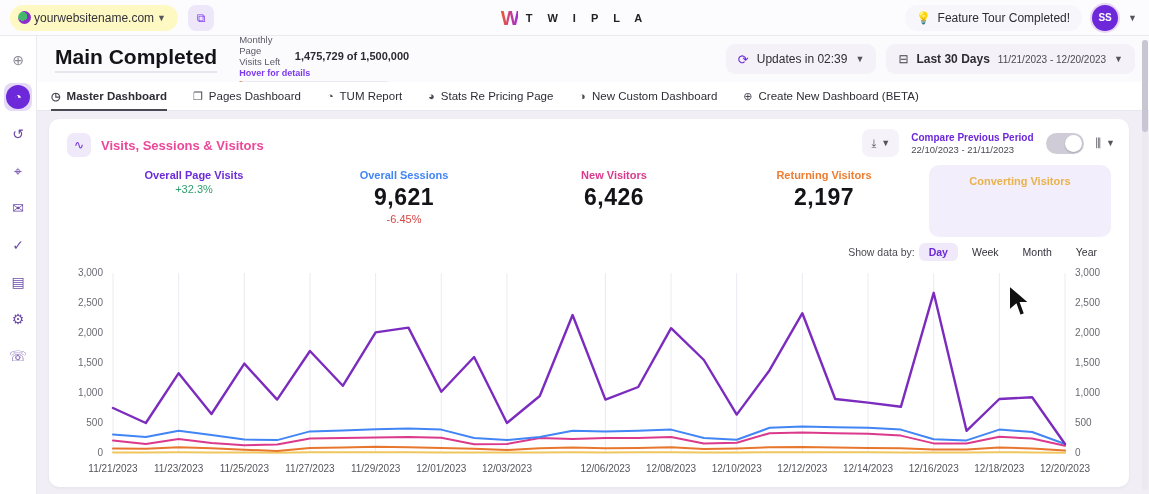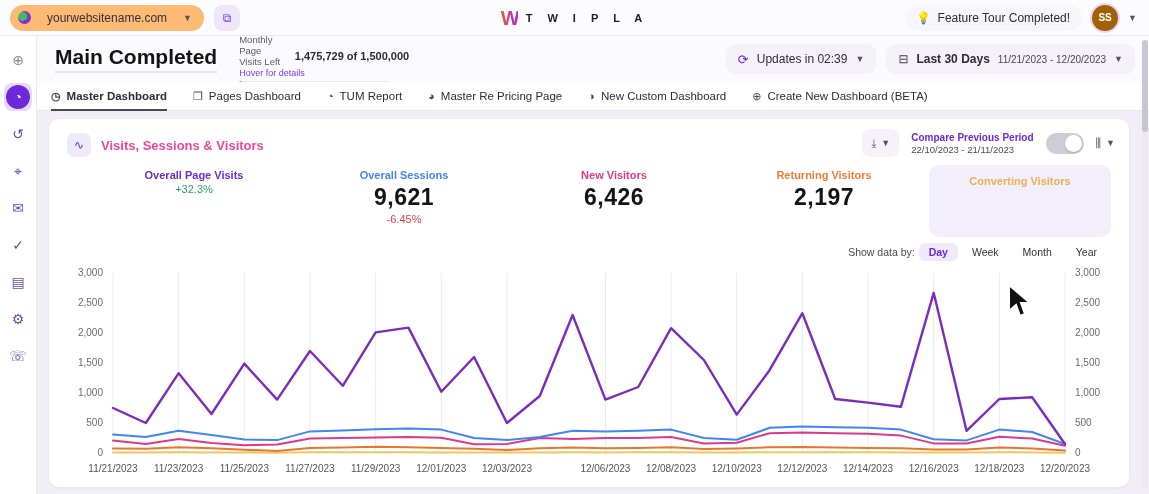--- a/index.html
+++ b/index.html
@@ -1,41 +1,41 @@
 <!DOCTYPE html>
 <html><head>
 <meta charset="utf-8">
 <style>
   * { margin:0; padding:0; box-sizing:border-box; }
   html,body { width:1149px; height:494px; font-family:"Liberation Sans", sans-serif; background:#f1eff5; overflow:hidden; }
   .topbar { position:absolute; left:0; top:0; width:1149px; height:36px; background:#fcfbfe; border-bottom:1px solid #eceaf1; display:flex; align-items:center; z-index:30; }
-  .site-pill { display:flex; align-items:center; gap:16px; background:#fdba74; border-radius:14px; height:26px; padding:0 12px 0 8px; margin-left:10px; cursor:pointer; }
+  .site-pill { display:flex; align-items:center; gap:3px; background:#fef9c3; border-radius:14px; height:26px; padding:0 12px 0 8px; margin-left:10px; cursor:pointer; }
   .globe-dot { width:13px; height:13px; border-radius:50%; background:radial-gradient(circle at 35% 40%, #44b86a 0 40%, #8b2fc9 41% 100%); }
   .site-pill span.txt { font-size:12px; color:#33323a; }
   .chev { font-size:9px; color:#55545c; }
   .ext-btn { width:26px; height:26px; border-radius:8px; background:#ede7f9; color:#7c3aed; font-size:12px; display:flex; align-items:center; justify-content:center; margin-left:10px; cursor:pointer; }
   .logo-wrap { position:absolute; left:0; right:0; top:0; height:36px; display:flex; align-items:center; justify-content:center; gap:8px; pointer-events:none; }
   .logo-w { font-size:20px; font-weight:bold; background:linear-gradient(90deg,#f0582f,#a22bd6); -webkit-background-clip:text; background-clip:text; color:transparent; letter-spacing:-2px; }
   .logo-text { font-size:11px; font-weight:bold; letter-spacing:6px; color:#232126; }
   .topbar-right { margin-left:auto; display:flex; align-items:center; gap:10px; margin-right:12px; z-index:5; }
   .tour-btn { display:flex; align-items:center; gap:6px; font-size:12px; color:#2e2d34; background:#f7f6fa; border-radius:14px; height:26px; padding:0 12px; cursor:pointer; }
   .bulb { color:#55525e; font-size:12px; }
-  .avatar { width:26px; height:26px; border-radius:50%; background:#a16207; color:#fff; font-size:10px; font-weight:bold; display:flex; align-items:center; justify-content:center; box-shadow:0 0 0 2px #e9d7f5; cursor:pointer; }
+  .avatar { width:26px; height:26px; border-radius:50%; background:#6d28d9; color:#fff; font-size:10px; font-weight:bold; display:flex; align-items:center; justify-content:center; box-shadow:0 0 0 2px #e9d7f5; cursor:pointer; }
 
   .sidebar { position:absolute; left:0; top:36px; width:37px; height:458px; background:#ffffff; border-right:1px solid #eceaf1; display:flex; flex-direction:column; align-items:center; padding-top:10px; gap:9px; z-index:20; }
   .side-item { width:28px; height:28px; display:flex; align-items:center; justify-content:center; border-radius:8px; color:#6d49a8; font-size:14px; cursor:pointer; }
   .side-item.first { color:#8a8794; }
   .side-item.active { background:#e4d9f7; }
   .side-item.active .bubble { width:24px; height:24px; border-radius:50%; background:#6d28d9; color:#fff; display:flex; align-items:center; justify-content:center; font-size:12px; }
 
   .header { position:absolute; left:37px; top:36px; width:1112px; height:46px; background:#fbfafd; display:flex; align-items:center; }
   .page-title { font-size:21px; font-weight:bold; color:#141318; margin-left:18px; border-bottom:2px solid #e7e4ee; padding-bottom:2px; }
   .quota { margin-left:22px; display:flex; flex-direction:column; font-size:9.5px; color:#5c5a64; position:relative; width:170px; }
   .quota-top { display:flex; gap:14px; align-items:center; }
-  .quota-link { color:#7c3aed; font-size:9px; margin-top:1px; cursor:pointer; }
+  .quota-link { color:#7c3aed; font-size:9px; margin-top:1px; cursor:pointer;font-weight:bold; }
   .quota-count { font-size:11px; font-weight:bold; color:#2c2b33; white-space:nowrap; margin-top:10px; }
   .quota-bar { margin-top:3px; width:150px; height:3px; background:#ece9f2; border-radius:2px; overflow:hidden; }
   .quota-fill { height:100%; background:#f2994a; }
   .header-right { margin-left:auto; display:flex; gap:10px; margin-right:14px; }
   .hpill { display:flex; align-items:center; gap:8px; background:#f4f2f8; border-radius:9px; height:30px; padding:0 12px; font-size:12px; color:#2e2d34; cursor:pointer; }
   .refresh-ic { color:#6d28d9; font-size:13px; }
   .cal-ic { color:#3c3b44; font-size:12px; }
   .range-txt { font-size:10px; color:#4b4a53; }
   .bold { font-weight:bold; }
 
@@ -171,21 +171,21 @@
     <div class="tab">
       <span class="t-ic">❐</span>
       <span>Pages Dashboard</span>
     </div>
     <div class="tab">
       <span class="t-ic">◔</span>
       <span>TUM Report</span>
     </div>
     <div class="tab">
       <span class="t-ic">◕</span>
-      <span>Master Re Pricing Page</span>
+      <span>Stats Re Pricing Page</span>
     </div>
     <div class="tab">
       <span class="t-ic">◑</span>
       <span>New Custom Dashboard</span>
     </div>
     <div class="tab">
       <span class="t-ic">⊕</span>
       <span>Create New Dashboard (BETA)</span>
     </div>
   </div>

